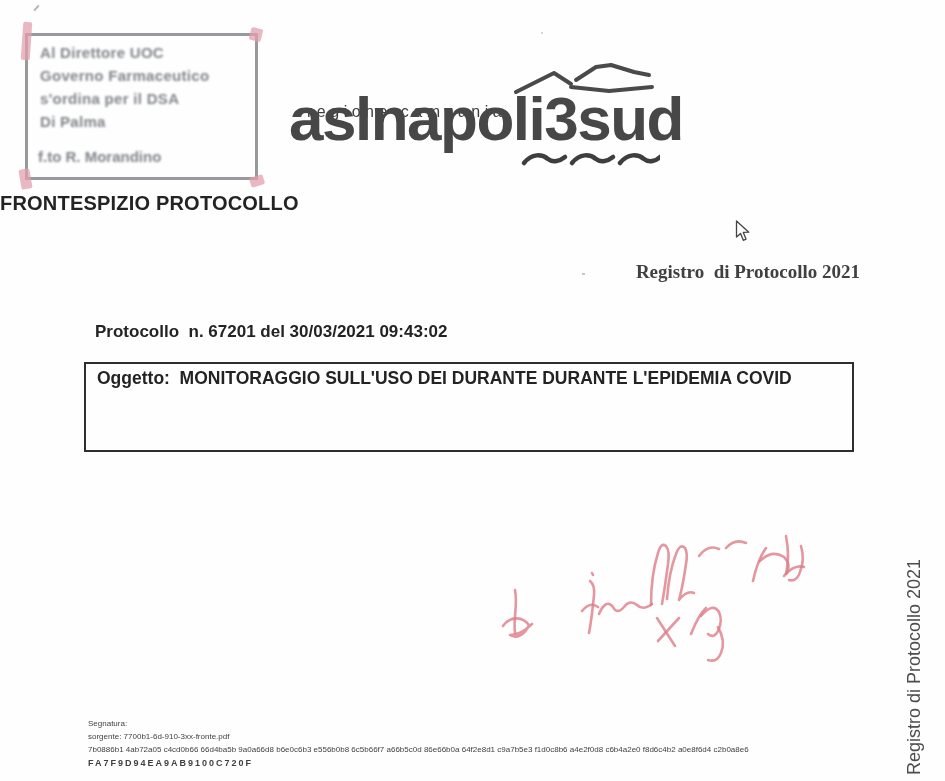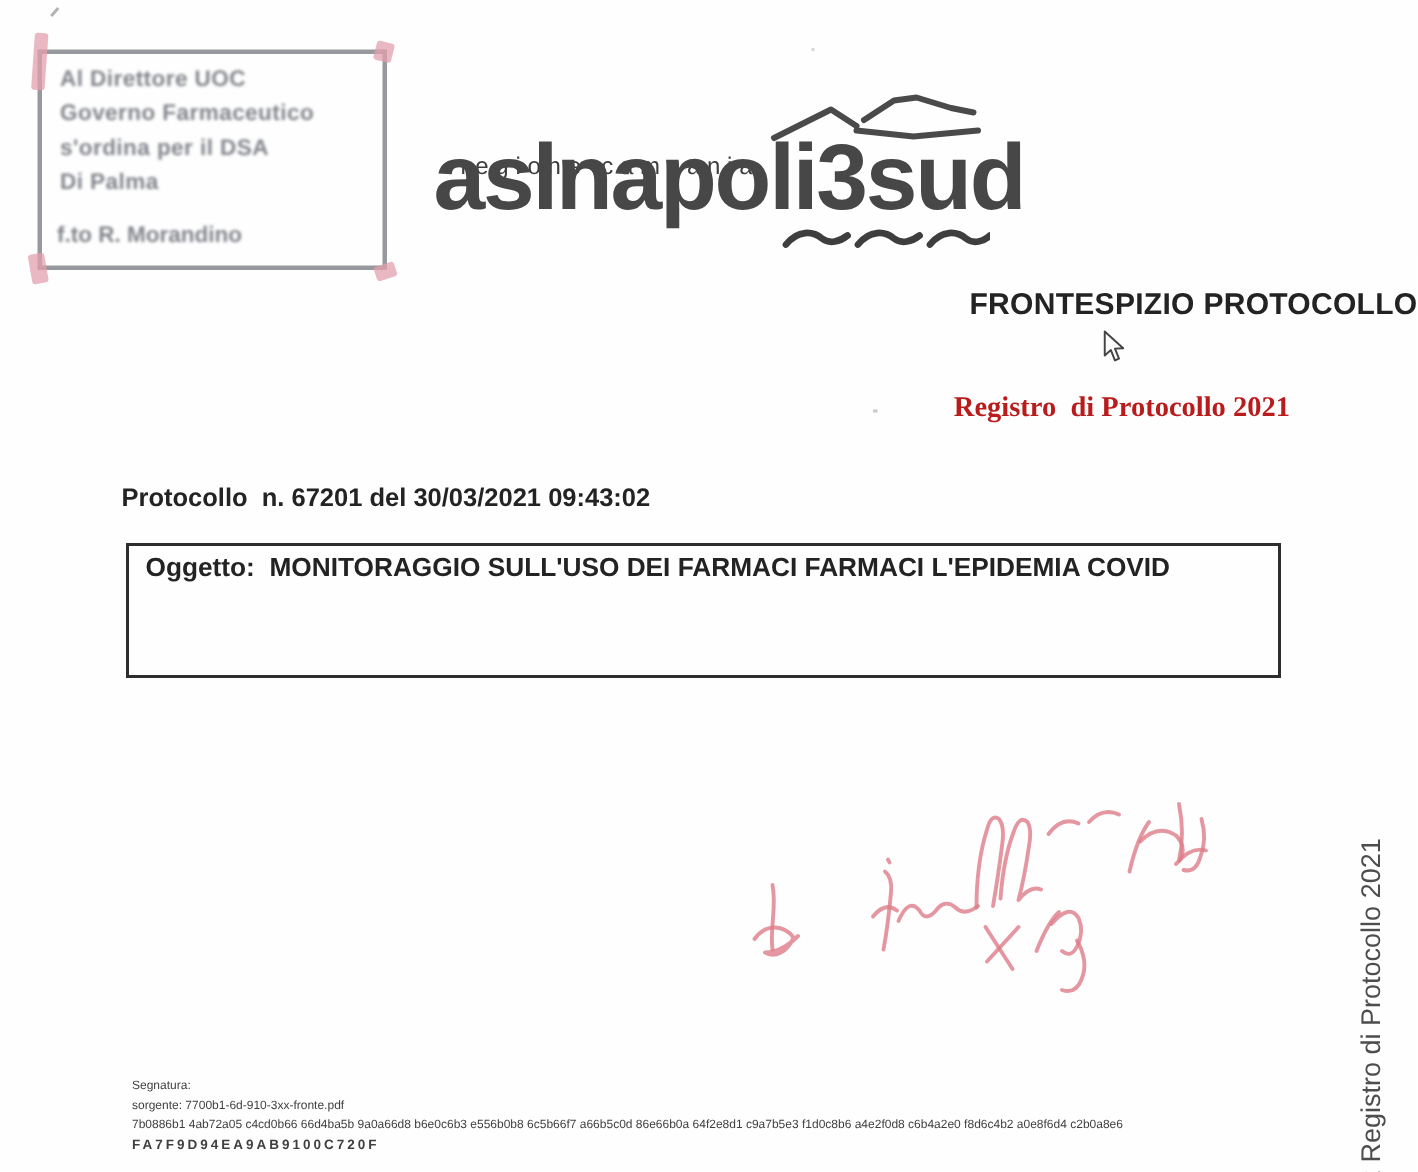--- a/index.html
+++ b/index.html
@@ -32,27 +32,27 @@
   .speck-dot2{left:582px;top:273px;width:3px;height:2px;opacity:.55;}
 
   
   .logo-region{position:absolute;left:307px;top:76px;font-size:16px;letter-spacing:4.5px;
                color:#3d3d3d;margin-top:27px;}
   .logo-name{position:absolute;left:289px;top:88px;font-size:62px;line-height:62px;
              letter-spacing:-1.5px;color:var(--logo_gray);font-weight:bold;}
   .logo-art{position:absolute;}
 
   
-  .doc-title{position:absolute;left:0;top:192px;width:945px;text-align:right;
+  .doc-title{position:absolute;left:0;top:192px;width:945px;text-align:left;
              font-size:20px;font-weight:bold;letter-spacing:.2px;color:var(--ink);
              white-space:pre;}
   .register-heading{position:absolute;right:85px;top:261px;
              font-family:"Liberation Serif","DejaVu Serif",serif;
-             font-size:19px;font-weight:bold;color:#b91c1c;white-space:pre;}
-  .protocol-line{position:absolute;left:81px;top:322px;font-size:17px;font-weight:bold;
+             font-size:19px;font-weight:bold;color:#404040;white-space:pre;}
+  .protocol-line{position:absolute;left:95px;top:322px;font-size:17px;font-weight:bold;
              color:var(--ink);white-space:pre;}
 
   
   .subject-box{position:absolute;left:84px;top:362px;width:770px;height:90px;
              border:2px solid var(--box_border);box-sizing:border-box;}
   .subject-line{margin:4px 0 0 11px;font-size:17.5px;font-weight:bold;color:var(--ink);
              white-space:pre;line-height:20px;}
 
   
   .signature-svg{position:absolute;left:495px;top:505px;}
@@ -109,21 +109,21 @@
       <path d="M52,13 C60,3 70,4 76,9 C81,13 88,11 93,7"></path>
       <path d="M100,13 C108,3 118,4 124,9 C129,13 136,11 140,7"></path>
     </g>
   </svg>
 
   <div class="doc-title">FRONTESPIZIO PROTOCOLLO</div>
   <div class="register-heading">Registro  di Protocollo 2021</div>
   <div class="protocol-line">Protocollo  n. 67201 del 30/03/2021 09:43:02</div>
 
   <div class="subject-box">
-    <div class="subject-line">Oggetto:  MONITORAGGIO SULL'USO DEI FARMACI FARMACI L'EPIDEMIA COVID</div>
+    <div class="subject-line">Oggetto:  MONITORAGGIO SULL'USO DEI DURANTE DURANTE L'EPIDEMIA COVID</div>
   </div>
 
   <svg class="signature-svg" width="350" height="165" viewBox="0 0 350 165">
     <path d="M20,85 C23,100 18,114 20,128"></path>
     <path d="M8,121 C16,110 28,112 34,120 C30,130 21,134 15,130 C22,130 30,126 37,119"></path>
     <path d="M95,76 Q100,80 99,90 Q97,112 94,128"></path>
     <path d="M87,106 Q95,96 103,102"></path>
     <path d="M97,68 l1,2"></path>
     <path d="M104,109 Q111,93 118,102 Q122,110 129,102 Q135,94 142,100 Q148,106 157,99"></path>
     <path d="M156,100 Q156,70 163,48 Q166,37 171,41 Q175,46 173,59 Q170,82 167,99"></path>

